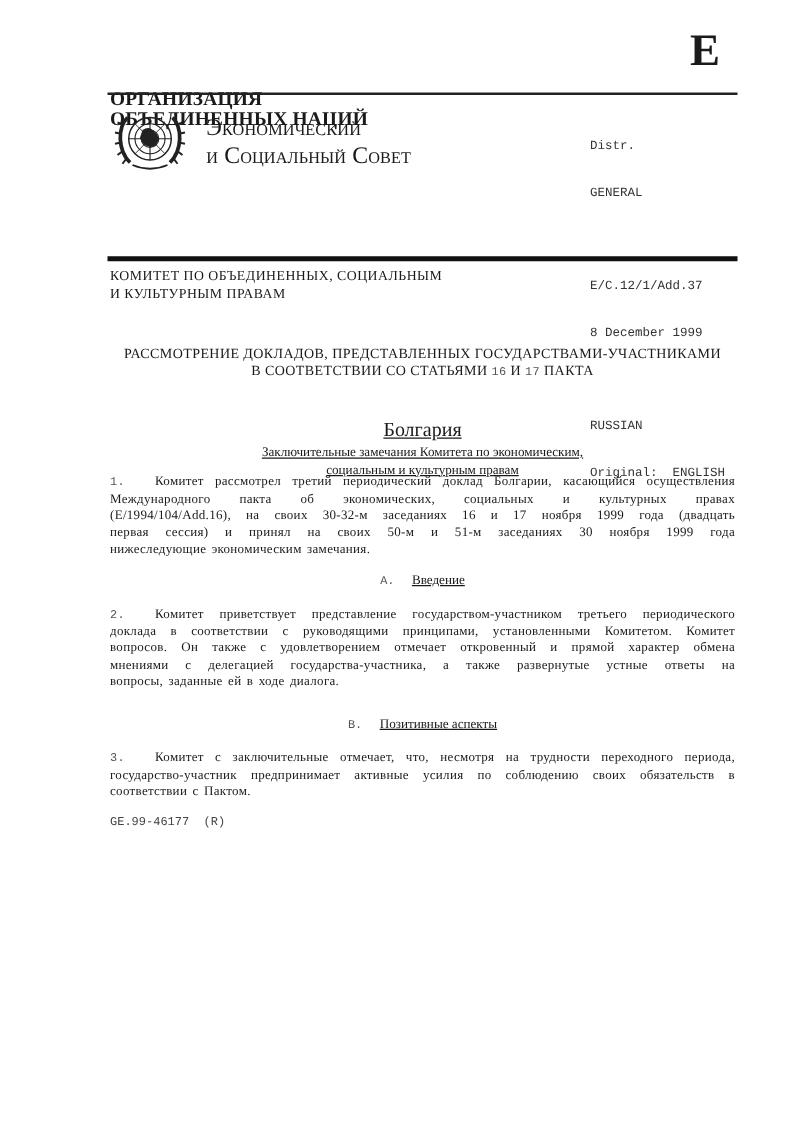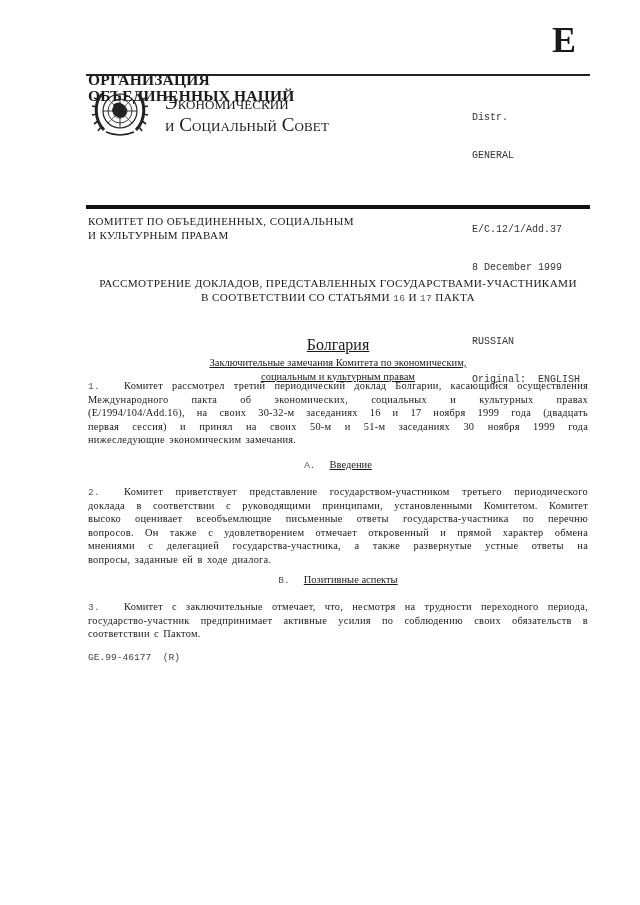--- a/index.html
+++ b/index.html
@@ -122,21 +122,20 @@
   <div class="ln last">нижеследующие экономическим замечания.</div>
 </div>
 
 <div class="abs serif center section" style="top:458px;">
   <span class="letter">A.</span><span class="u">Введение</span>
 </div>
 
 <div class="abs serif para" style="top:485px;">
   <div class="ln"><span class="pnum">2.</span><span>Комитет приветствует представление государством-участником третьего периодического</span></div>
   <div class="ln">доклада в соответствии с руководящими принципами, установленными Комитетом.  Комитет</div>
-  <div class="ln">высоко оценивает всеобъемлющие письменные ответы государства-участника по перечню</div>
   <div class="ln">вопросов.  Он также с удовлетворением отмечает откровенный и прямой характер обмена</div>
   <div class="ln">мнениями с делегацией государства-участника, а также развернутые устные ответы на</div>
   <div class="ln last">вопросы, заданные ей в ходе диалога.</div>
 </div>
 
 <div class="abs serif center section" style="top:573px;">
   <span class="letter">B.</span><span class="u">Позитивные аспекты</span>
 </div>
 
 <div class="abs serif para" style="top:600px;">

